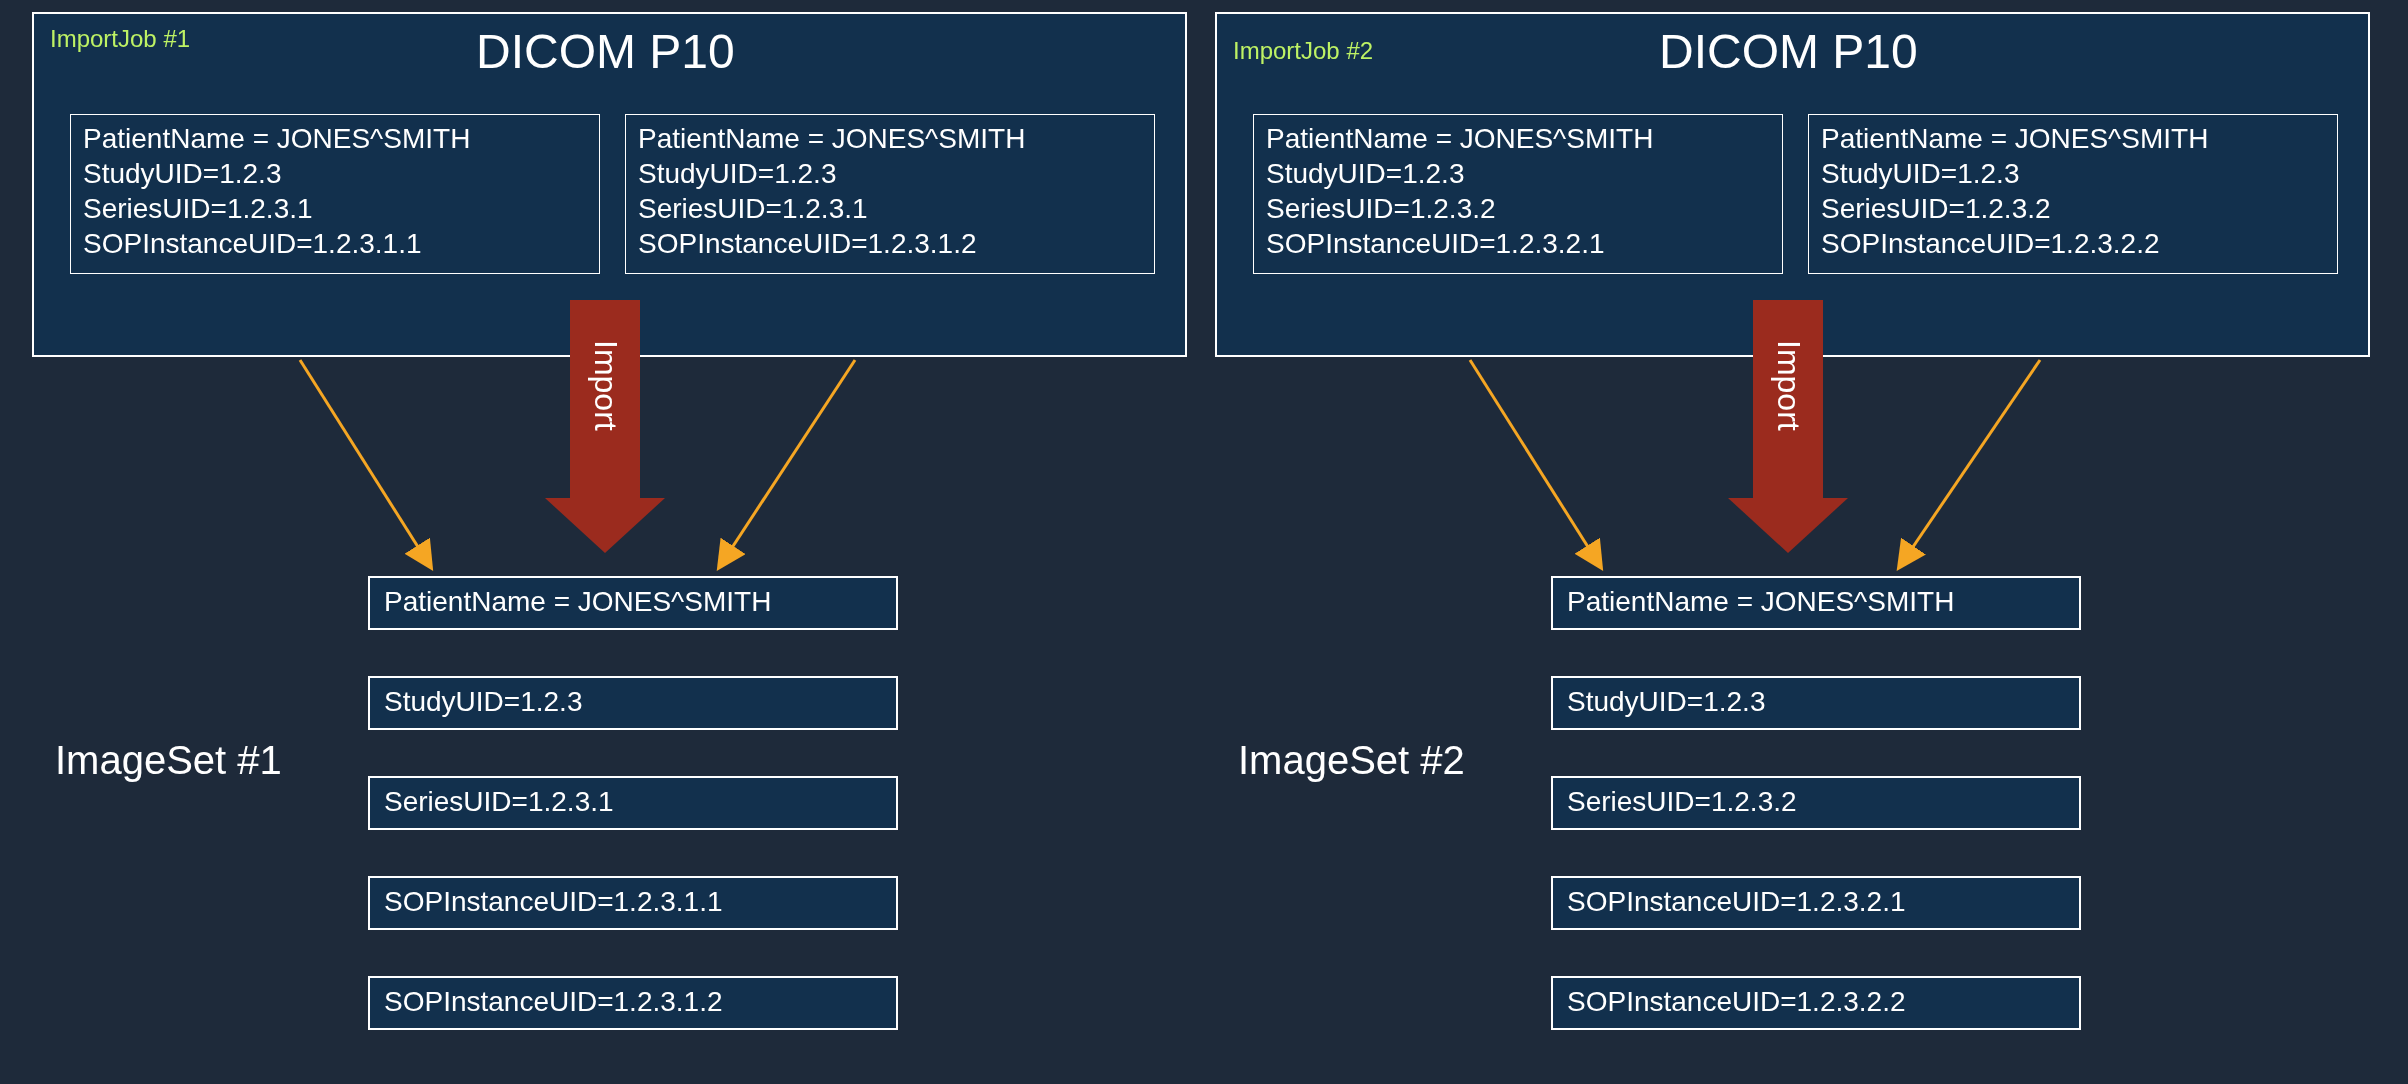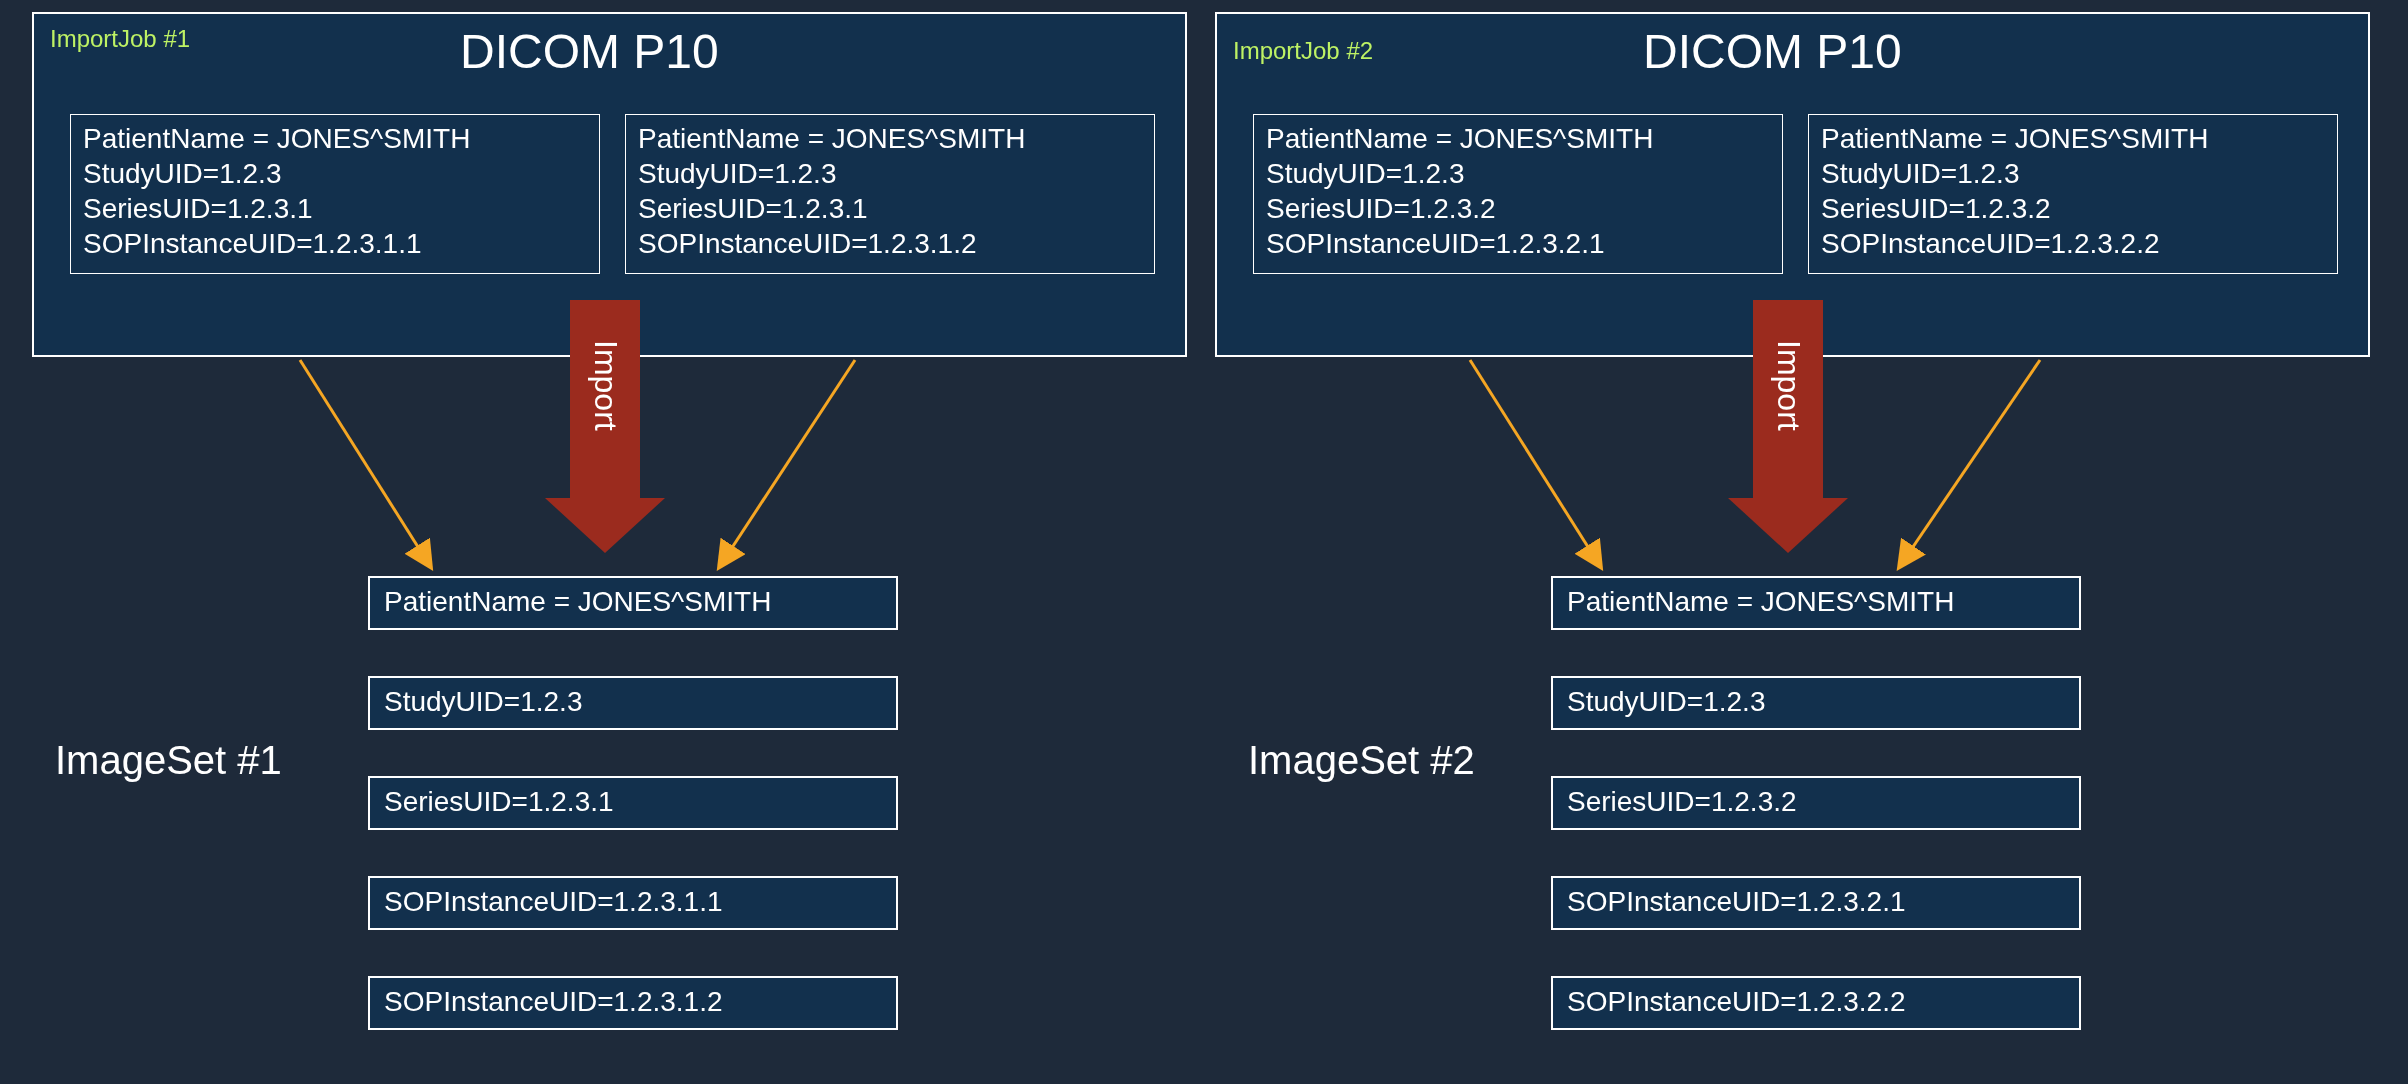--- a/index.html
+++ b/index.html
@@ -21,20 +21,21 @@
   .job-label {
     position: absolute;
     color: #bef264;
     font-size: 24px;
   }
   .dicom-title {
     position: absolute;
     color: #ffffff;
     font-size: 48px;
     font-weight: normal;
+    margin-left: 16px;
   }
   .inst-box {
     position: absolute;
     border: 1px solid #ffffff;
     box-sizing: border-box;
     color: #ffffff;
     font-size: 28px;
     line-height: 1.25;
     padding: 6px 12px;
     background: transparent;
@@ -149,19 +150,19 @@
   <div>SeriesUID=1.2.3.2</div>
   <div>SOPInstanceUID=1.2.3.2.2</div>
 </div>
 
 <div class="import-arrow" style="left:1728px; top:300px; width:120px; height:260px;">
   <div class="import-stem" style="left:25px; top:0; width:70px; height:200px;"></div>
   <div class="import-head" style="left:0px; top:198px; border-left:60px solid transparent; border-right:60px solid transparent; border-top:55px solid #9b2b1e;"></div>
   <div class="import-text" style="left:42px; top:40px;">Import</div>
 </div>
 
-<div class="imageset-label" style="left:1238px; top:738px;margin-left:10px;">ImageSet #2</div>
+<div class="imageset-label" style="left:1238px; top:738px;">ImageSet #2</div>
 
 <div class="result-box" style="left:1551px; top:576px; width:530px; height:54px;">PatientName = JONES^SMITH</div>
 <div class="result-box" style="left:1551px; top:676px; width:530px; height:54px;">StudyUID=1.2.3</div>
 <div class="result-box" style="left:1551px; top:776px; width:530px; height:54px;">SeriesUID=1.2.3.2</div>
 <div class="result-box" style="left:1551px; top:876px; width:530px; height:54px;">SOPInstanceUID=1.2.3.2.1</div>
 <div class="result-box" style="left:1551px; top:976px; width:530px; height:54px;">SOPInstanceUID=1.2.3.2.2</div>
 
 </body></html>

